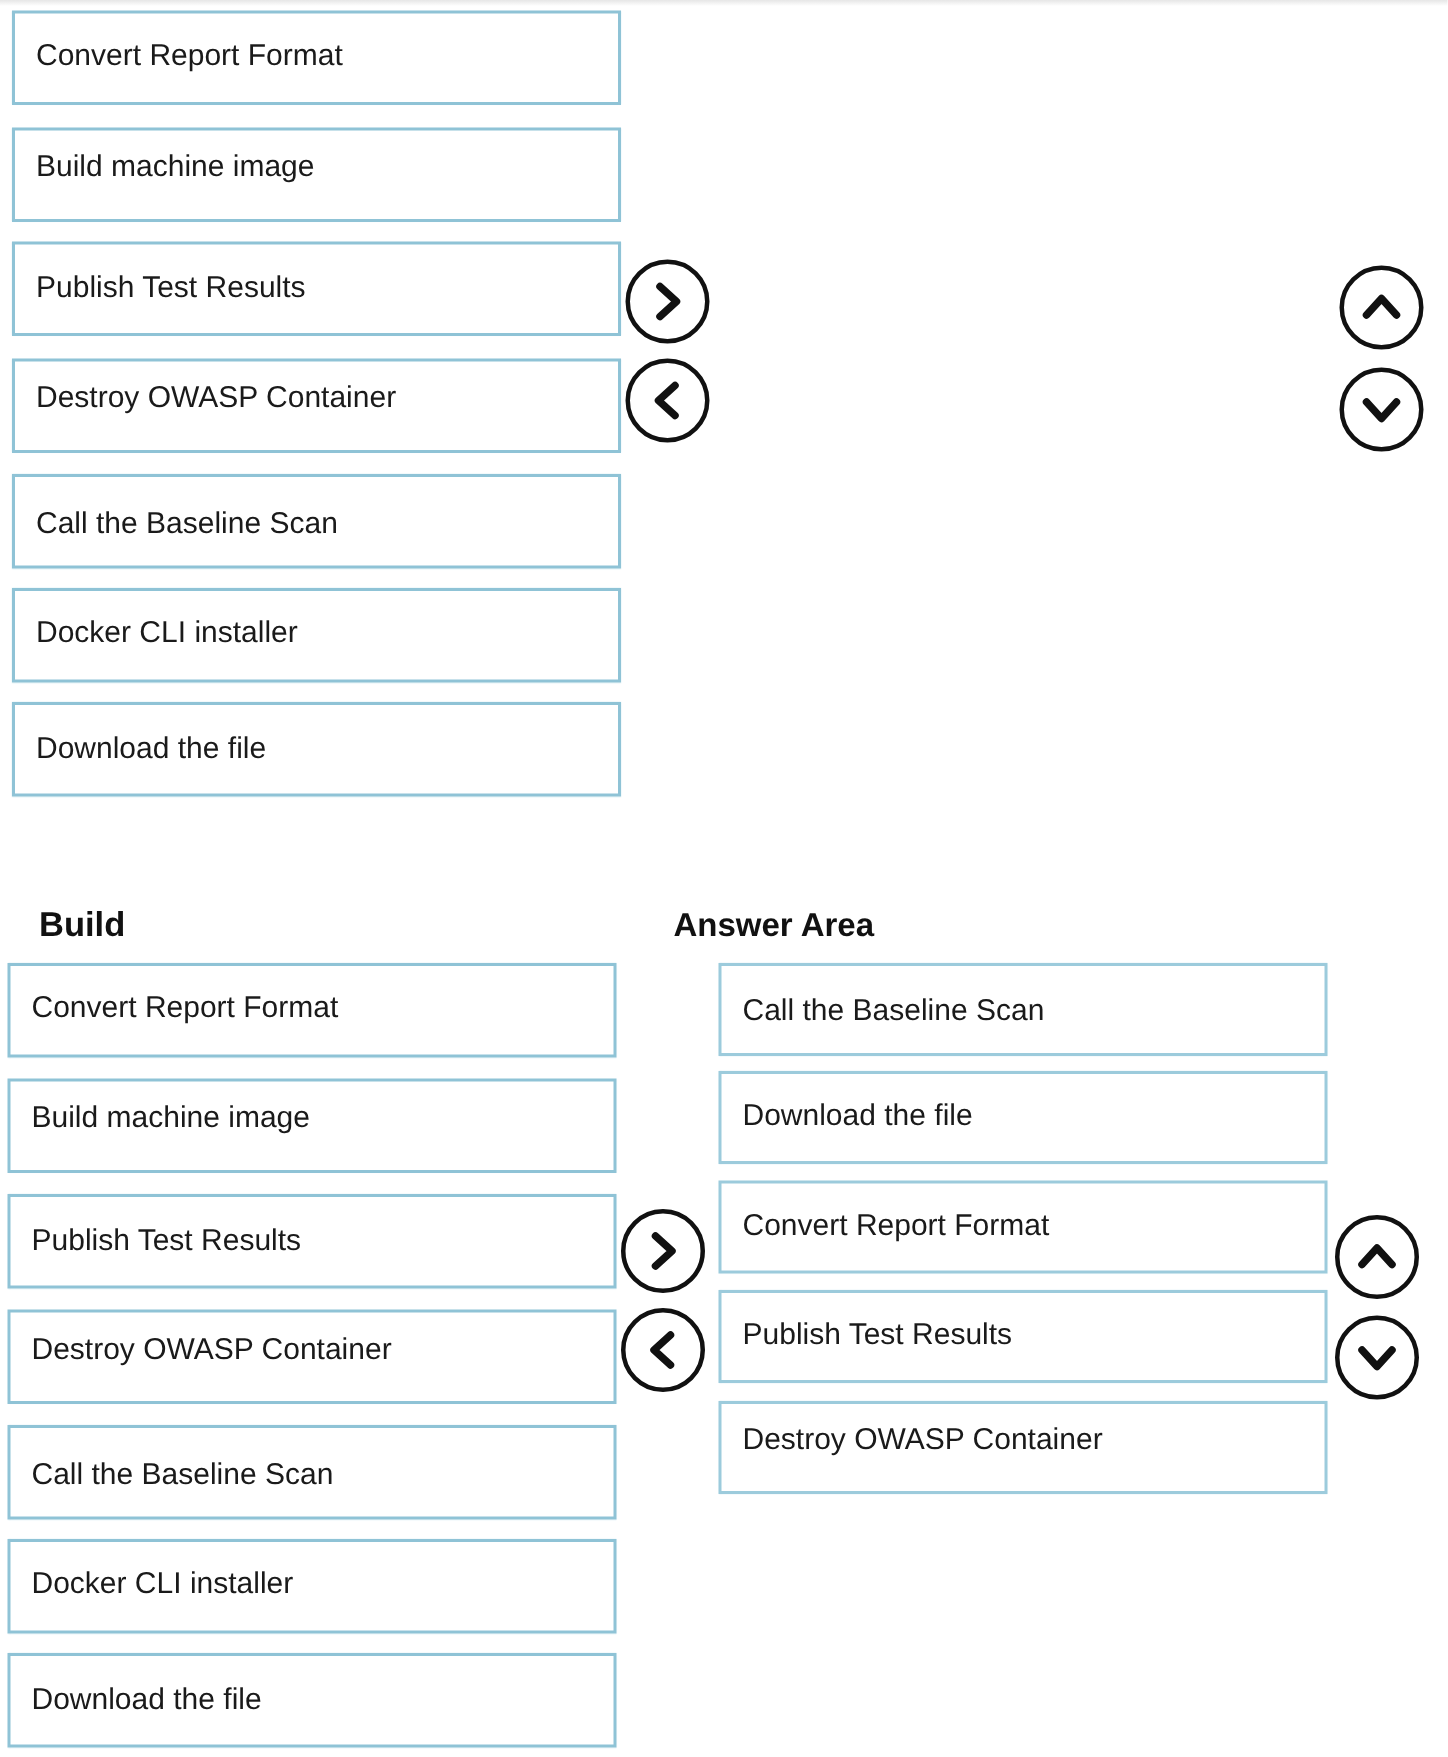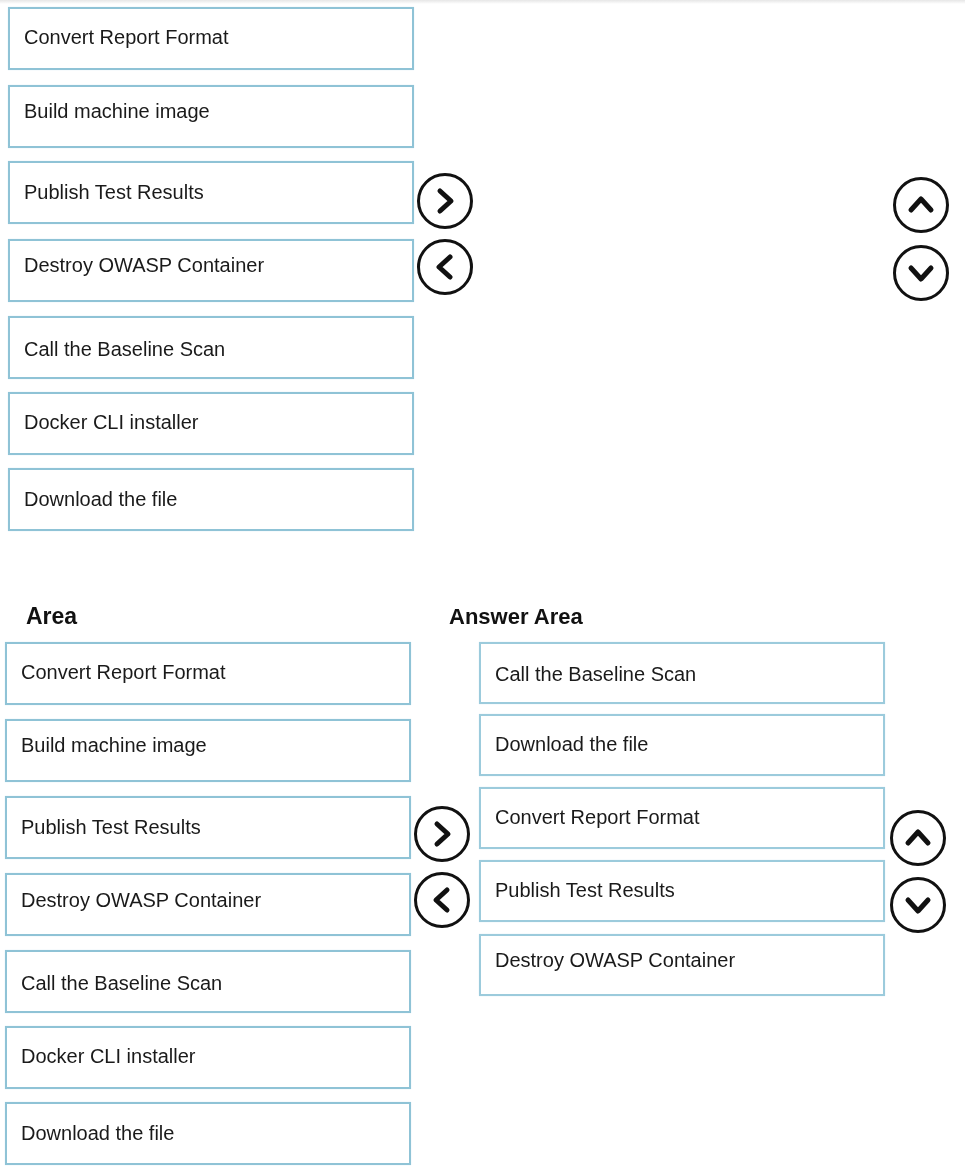--- a/index.html
+++ b/index.html
@@ -63,21 +63,21 @@
       </svg>
   </div>
   <div class="circ" style="left:893px;top:245px;">
     <svg viewBox="0 0 50 50">
         <polyline points="15,20 25,31 35,20" fill="none" stroke="#111" stroke-width="5" stroke-linecap="round" stroke-linejoin="round"></polyline>
       </svg>
   </div>
 </div>
 
 <div>
-  <div class="heading" style="left:26px;top:603px;">Area</div>
+  <div class="heading" style="left:26px;top:603px;">Build</div>
   <div class="heading" style="left:437px;top:604px;font-size:22px;margin-left:12px;">Answer Area</div>
 
   <div>
     <div class="box" style="left:5px;top:642px;width:406px;height:63px;">
         <span style="top:16px;">Convert Report Format</span>
       </div>
     <div class="box" style="left:5px;top:719px;width:406px;height:63px;">
         <span style="top:12px;">Build machine image</span>
       </div>
     <div class="box" style="left:5px;top:796px;width:406px;height:63px;">

